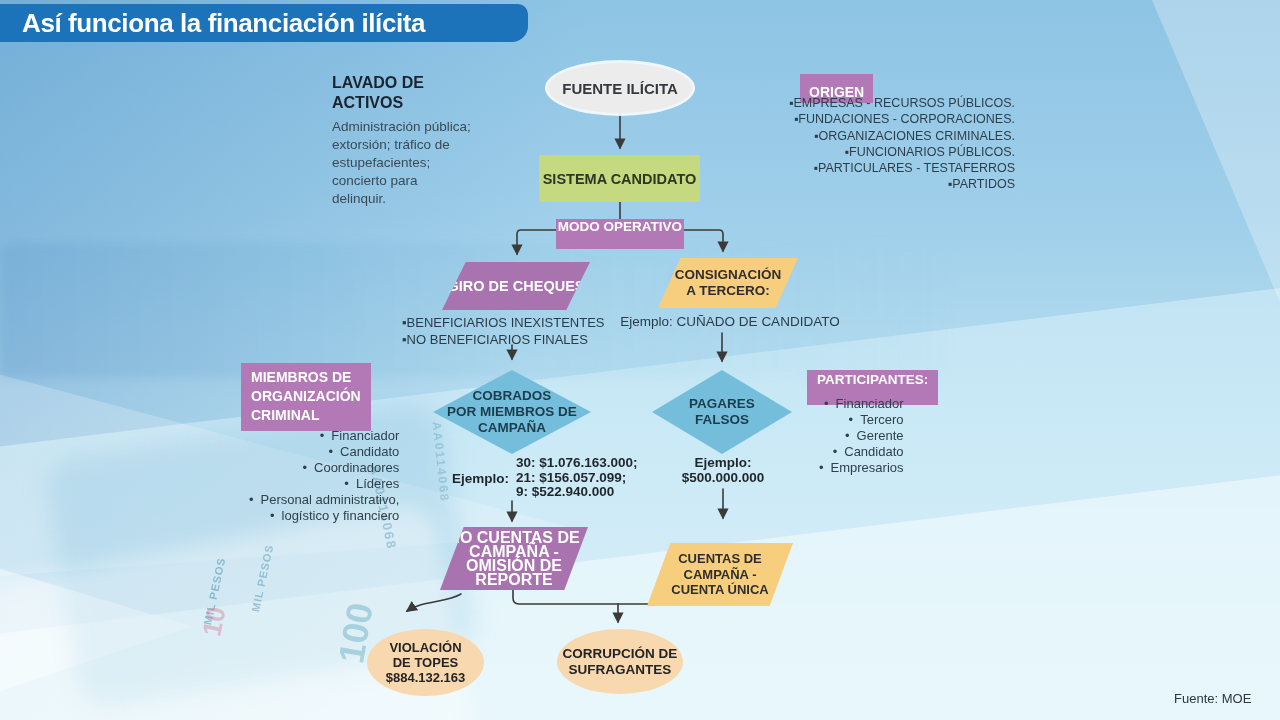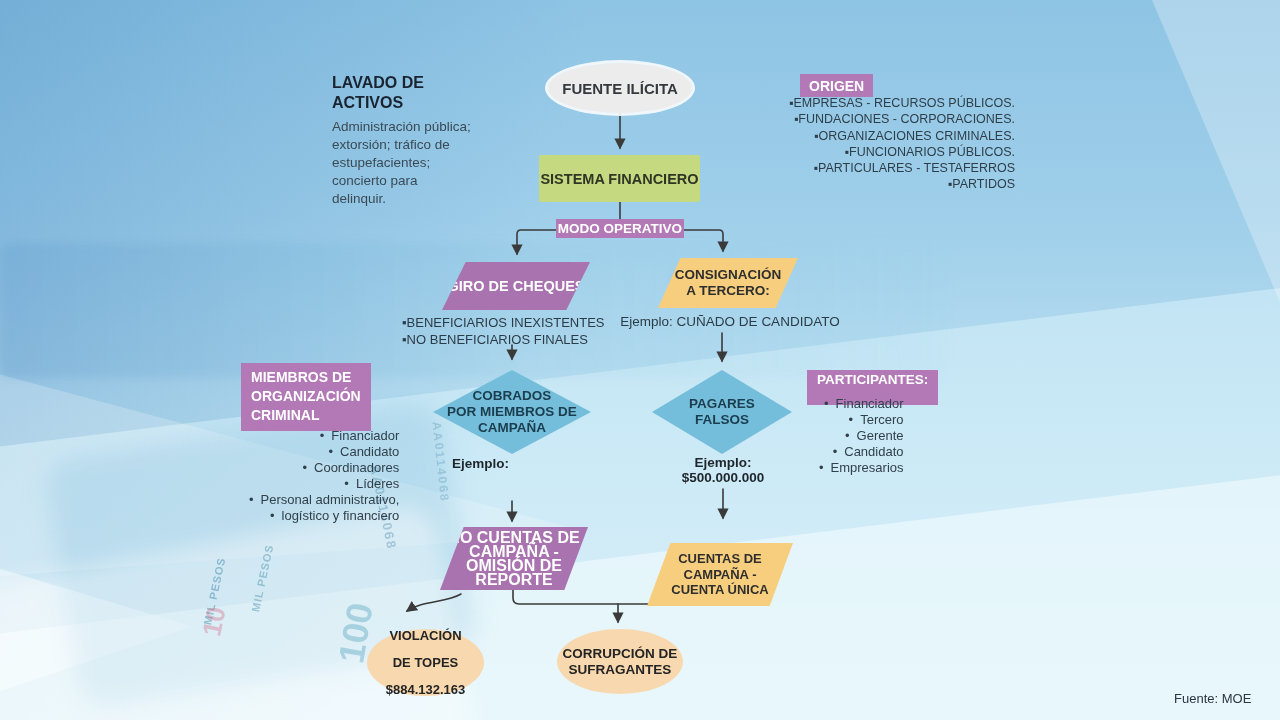--- a/index.html
+++ b/index.html
@@ -76,49 +76,50 @@
       <path d="M512,501 L512,521" marker-end="url(#ah)"></path>
       <path d="M723,489 L723,518" marker-end="url(#ah)"></path>
       <path d="M513,590 L513,598 Q513,604 519,604 L717,604 Q723,604 723,598 L723,590"></path>
       <path d="M618,604 L618,622" marker-end="url(#ah)"></path>
       <path d="M461,594 C446,603 423,600 407,611" marker-end="url(#ah)"></path>
     </g>
   </svg>
 
   <div class="nodes">
 
+    <div class="abs title-bar">Así funciona la financiación ilícita</div>
 
     <div class="abs" style="left:332px;top:73px;width:140px;">
       <div style="font-weight:bold;font-size:16px;line-height:1.28;color:#1a2430;margin-bottom:4px;width:100px;">LAVADO DE ACTIVOS</div>
       <div style="font-size:13.5px;line-height:1.33;color:#3a4a55;">Administración pública; extorsión; tráfico de estupefacientes; concierto para delinquir.</div>
     </div>
 
     <div class="abs ellipse" style="left:548px;top:63px;width:144px;height:50px;background:#ececec;
                 box-shadow:0 0 0 3px rgba(255,255,255,.85);font-size:15px;color:#35383c;">
       <span>FUENTE ILÍCITA</span>
     </div>
 
-    <div class="abs chip" style="left:800px;top:74px;padding:4px 9px 3px;font-size:14px;">
+    <div class="abs chip" style="left:800px;top:74px;padding:10px 9px 3px;font-size:14px;">
       <span>ORIGEN</span>
     </div>
     <ul class="abs plain" style="left:789px;top:95px;font-size:12.5px;line-height:16.3px;color:#2e3e49;">
       <li><span class="blt">▪</span><span>EMPRESAS - RECURSOS PÚBLICOS.</span></li>
       <li><span class="blt">▪</span><span>FUNDACIONES - CORPORACIONES.</span></li>
       <li><span class="blt">▪</span><span>ORGANIZACIONES CRIMINALES.</span></li>
       <li><span class="blt">▪</span><span>FUNCIONARIOS PÚBLICOS.</span></li>
       <li><span class="blt">▪</span><span>PARTICULARES - TESTAFERROS</span></li>
       <li><span class="blt">▪</span><span>PARTIDOS</span></li>
     </ul>
 
     <div class="abs" style="left:539px;top:155px;width:161px;height:47px;background:#c5d981;border-radius:2px;
                 display:flex;align-items:center;justify-content:center;font-weight:bold;font-size:14.5px;color:#2f3624;">
-      <span>SISTEMA FINANCIERO</span>
-    </div>
-
-    <div class="abs" style="left:556px;top:219px;width:128px;height:19px;background:#b279b6;display:flex;align-items:center;
+      <span>SISTEMA CANDIDATO</span>
+    </div>
+
+    <div class="abs" style="left:556px;top:219px;width:128px;height:30px;background:#b279b6;display:flex;
                 justify-content:center;color:#fff;font-weight:bold;font-size:13.5px;">
       <span>MODO OPERATIVO</span>
     </div>
 
     <div class="abs slant" style="left:442px;top:262px;width:148px;height:48px;background:#a873ae;color:#fff;font-size:14.5px;">
       <span>GIRO DE CHEQUES</span>
     </div>
     <div class="abs" style="left:402px;top:314px;font-size:13px;line-height:17px;color:#2c3c47;white-space:nowrap;">
       <div><span>▪</span><span>BENEFICIARIOS INEXISTENTES</span></div>
       <div><span>▪</span><span>NO BENEFICIARIOS FINALES</span></div>
@@ -137,20 +138,25 @@
 
     <div class="abs diamond" style="left:433px;top:370px;width:158px;height:84px;font-size:13.5px;line-height:16px;">
       <div>COBRADOS</div>
       <div>POR MIEMBROS DE</div>
       <div>CAMPAÑA</div>
     </div>
 
     <div class="abs" style="left:452px;top:456px;display:flex;align-items:center;gap:7px;font-weight:bold;
                 font-size:13.5px;color:#1f262b;">
       <span>Ejemplo:</span>
+      <span style="display:flex;flex-direction:column;line-height:14.7px;white-space:nowrap;">
+        <span>30: $1.076.163.000;</span>
+        <span>21: $156.057.099;</span>
+        <span>9: $522.940.000</span>
+      </span>
     </div>
 
     <div class="abs" style="left:660px;top:456px;width:126px;text-align:center;font-weight:bold;font-size:13.5px;
                 line-height:14.7px;color:#1f262b;">
       <div>Ejemplo:</div>
       <div>$500.000.000</div>
     </div>
 
     <div class="abs chip" style="left:807px;top:370px;padding:2px 10px 18px;font-size:13.5px;">
       <span>PARTICIPANTES:</span>
@@ -183,21 +189,21 @@
       <div>OMISIÓN DE</div>
       <div>REPORTE</div>
     </div>
 
     <div class="abs slant" style="left:647px;top:527px;width:146px;height:63px;background:#f7ce7d;color:#2e2e2e;font-size:13px;line-height:15.5px;margin-top:16px;">
       <div>CUENTAS DE</div>
       <div>CAMPAÑA -</div>
       <div>CUENTA ÚNICA</div>
     </div>
 
-    <div class="abs ellipse" style="left:367px;top:629px;width:117px;height:67px;background:#f8d8ae;font-size:13px;line-height:15px;color:#242424;gap:12px;">
+    <div class="abs ellipse" style="left:367px;top:629px;width:117px;height:67px;background:#f8d8ae;font-size:13px;line-height:15px;color:#242424;">
       <div>VIOLACIÓN</div>
       <div>DE TOPES</div>
       <div>$884.132.163</div>
     </div>
 
     <div class="abs ellipse" style="left:557px;top:629px;width:126px;height:65px;background:#f8d8ae;font-size:13.5px;line-height:16px;color:#242424;">
       <div>CORRUPCIÓN DE</div>
       <div>SUFRAGANTES</div>
     </div>
 

